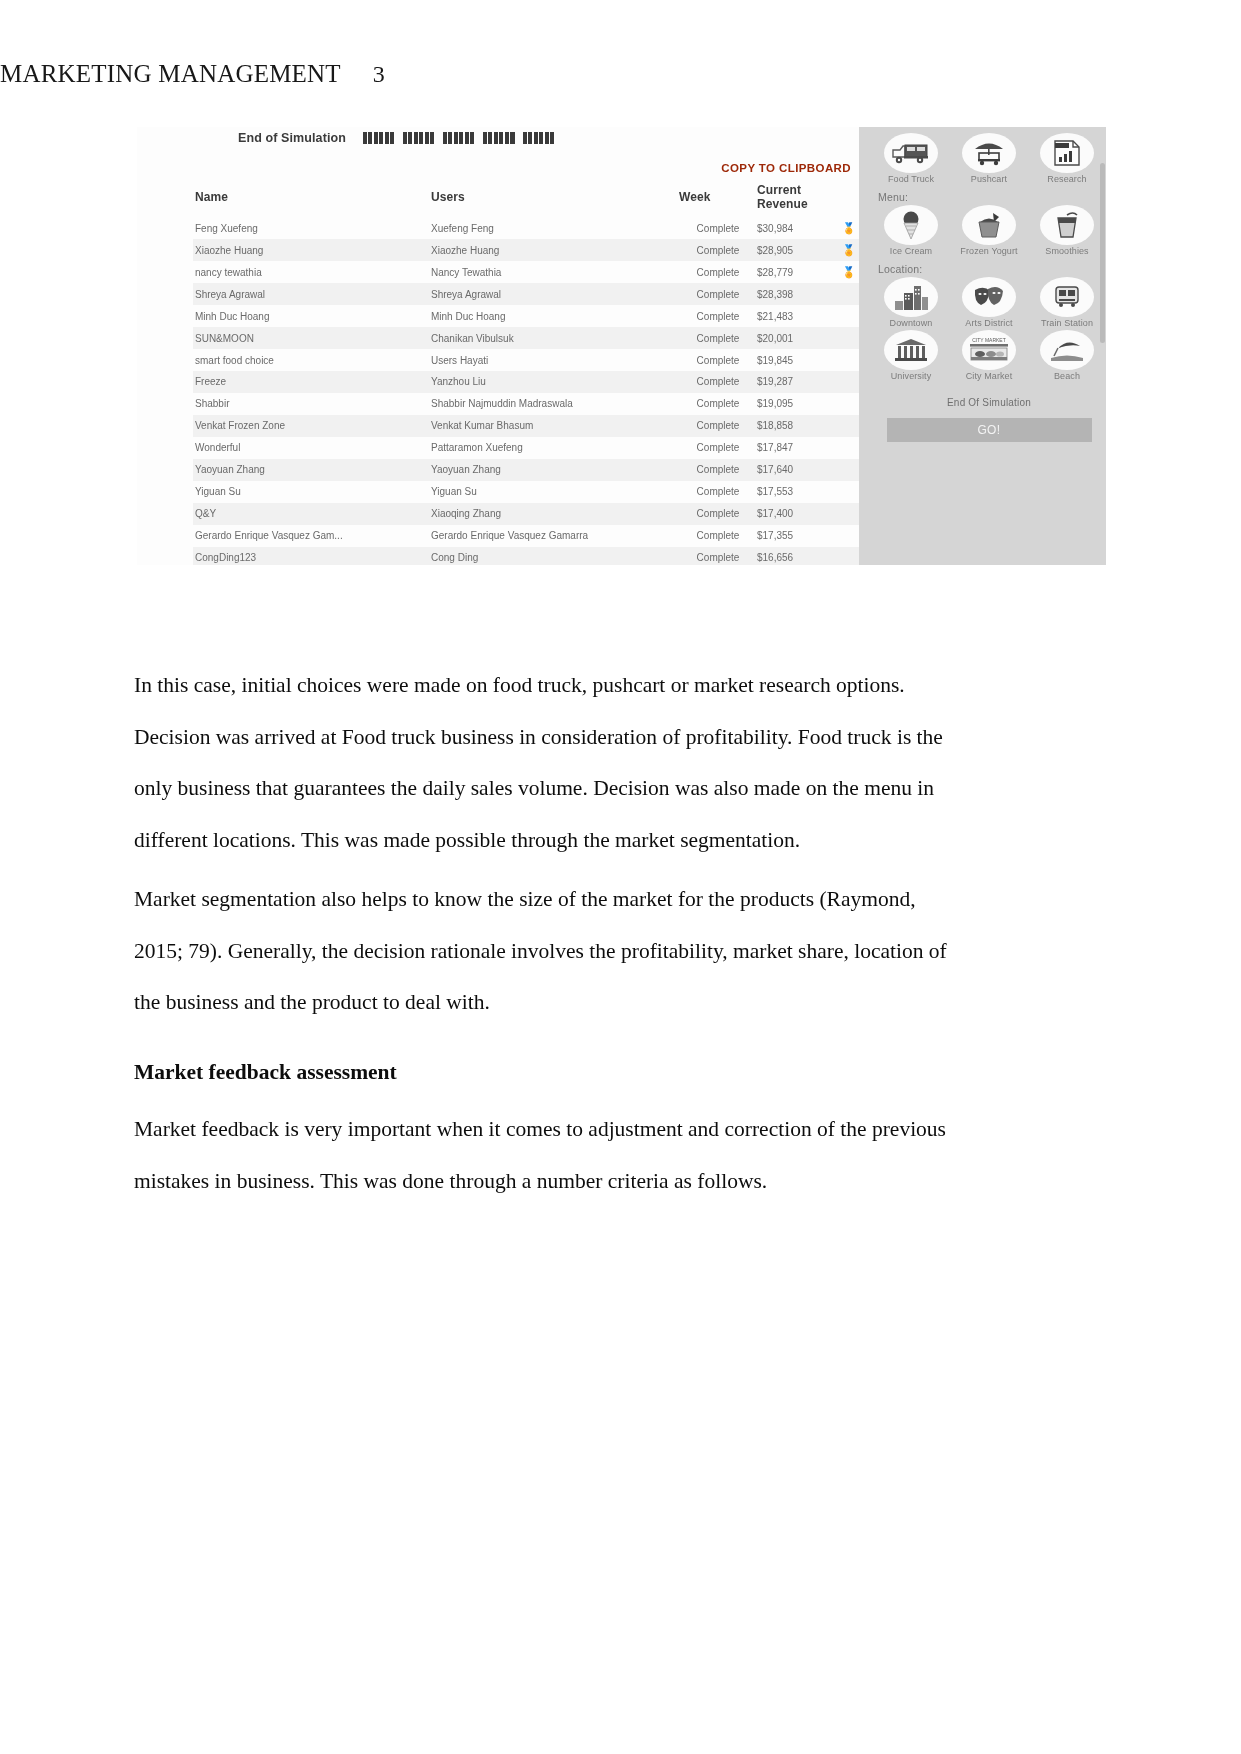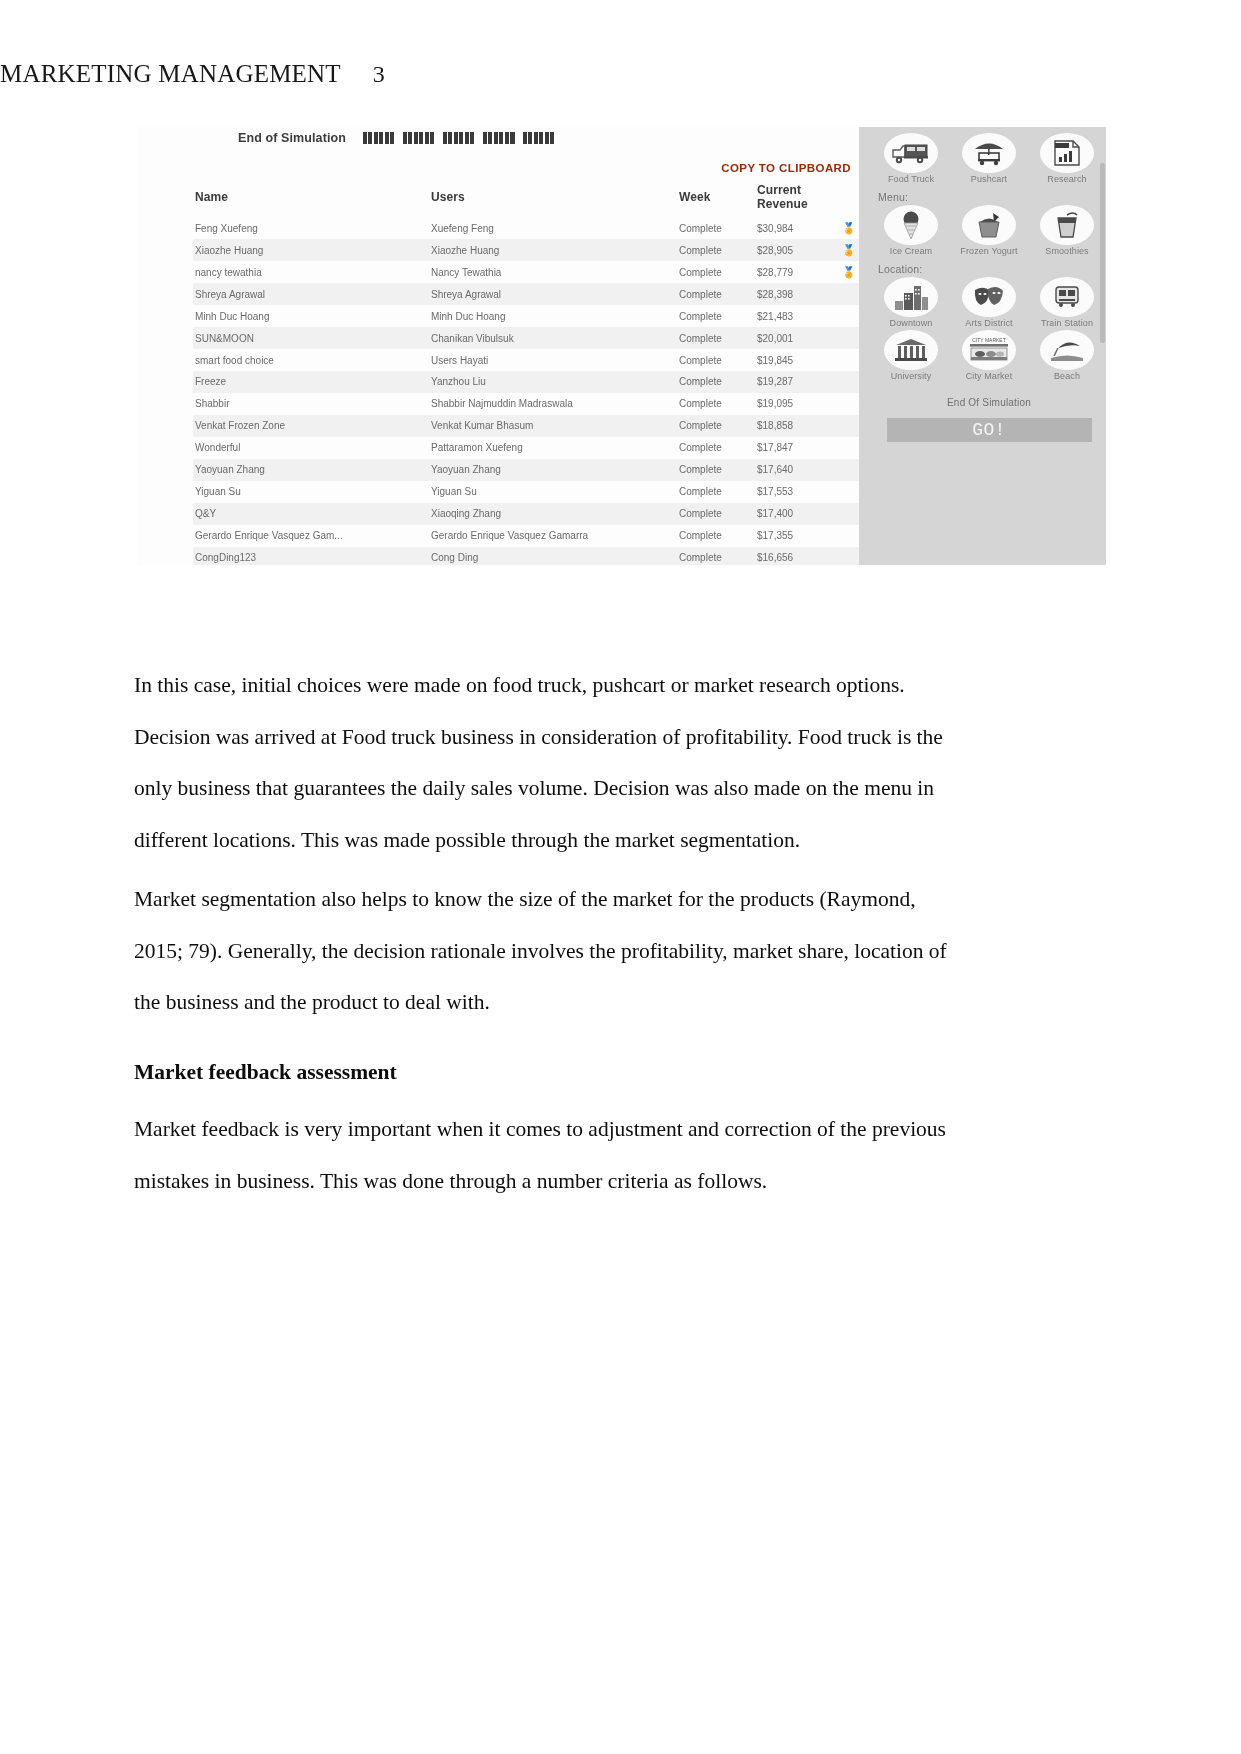--- a/index.html
+++ b/index.html
@@ -128,21 +128,21 @@
     font-size: 10px;
     color: #6a6a6a;
     padding: 5.6px 0 5.4px 0;
     white-space: nowrap;
     overflow: hidden;
   }
   .lb-table tbody tr:nth-child(even) { background: #f1f1f1; }
   .lb-table tbody tr:nth-child(odd)  { background: #fdfdfd; }
   .col-name  { width: 238px; padding-left: 2px !important; }
   .col-users { width: 248px; }
-  .col-week  { width: 78px; }
+  .col-week  { width: 78px; text-align: center; }
   .col-rev   { width: 82px; }
   .col-medal { width: 20px; text-align: center; }
   .medal {
     font-size: 11px;
     line-height: 1;
     color: #e8a317;
   }
   .medal.gold   { color: #e8a317; }
   .medal.silver { color: #b9b9b9; }
   .medal.bronze { color: #d07a26; }
@@ -202,22 +202,22 @@
     letter-spacing: 0.2px;
   }
   .go-button {
     margin: 10px auto 0 auto;
     width: 205px;
     height: 24px;
     background: #b4b4b4;
     display: flex;
     align-items: center;
     justify-content: center;
-    font-family: Liberation Mono, monospace;
-    font-size: 18px;
+    font-family: Liberation Sans, sans-serif;
+    font-size: 12px;
     color: #f4f4f4;
     letter-spacing: 0.4px;
     border: none;
   }
   .scroll-hint {
     position: absolute;
     right: 1px;
     top: 36px;
     width: 5px;
     height: 180px;

